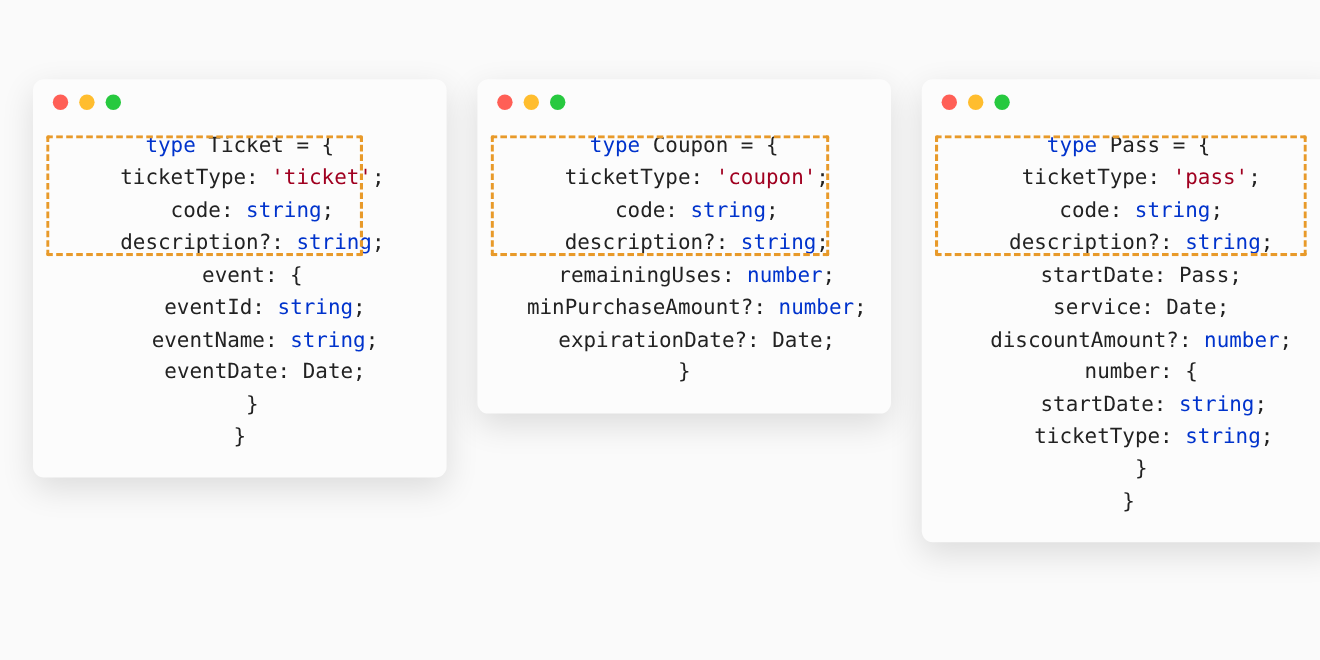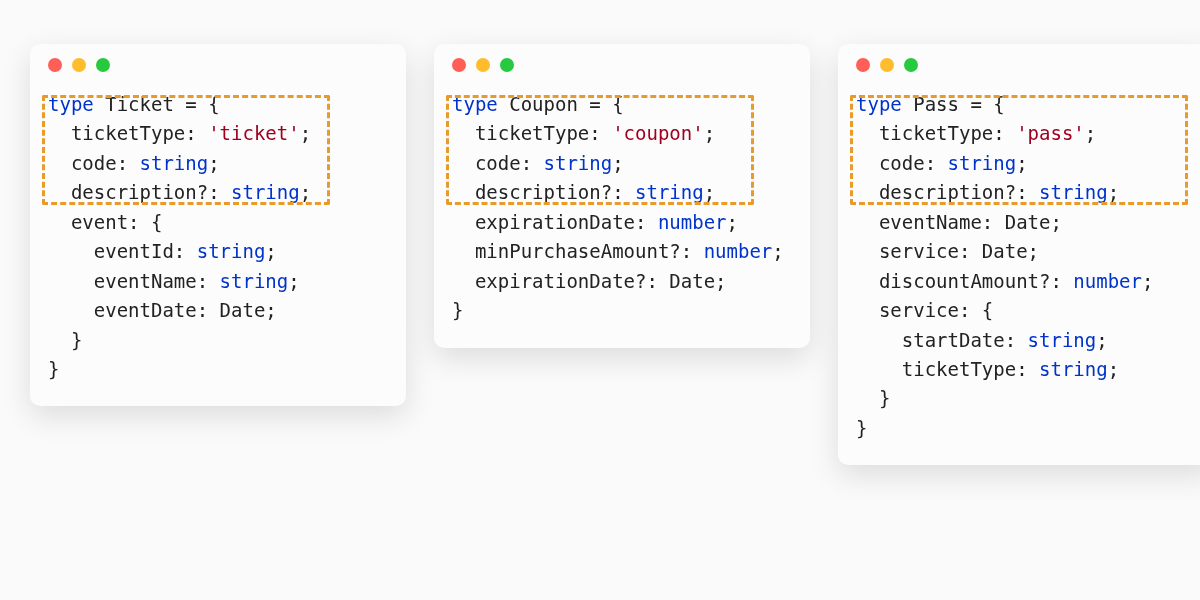--- a/index.html
+++ b/index.html
@@ -5,21 +5,21 @@
   :root{
     --kw:#0033cc;          
     --str:#a00020;         
     --txt:#222;
     --border:#e89a2a;      
     --card:#fcfcfc;
     --shadow:0 10px 30px rgba(0,0,0,.12);
   }
   html,body{margin:0;padding:0;width:1200px;height:600px;background:#fafafa;
             font-family:ui-monospace,Menlo,Consolas,monospace;color:var(--txt);}
-  .stage{display:flex;gap:28px;padding:44px 30px;align-items:flex-start;}
+  .stage{display:flex;gap:28px;padding:72px 30px;align-items:flex-start;text-align:center;}
   .win{position:relative;background:var(--card);border-radius:10px;box-shadow:var(--shadow);
        padding:14px 18px 22px 18px;min-width:340px;}
   .dots{display:flex;gap:10px;margin-bottom:18px;}
   .dot{width:14px;height:14px;border-radius:50%;}
   .dot.red{background:#ff5f56;}
   .dot.amber{background:#ffbd2e;}
   .dot.green{background:#27c93f;}
   pre{margin:0;font-size:19px;line-height:1.55;white-space:pre;}
   .kw{color:var(--kw);}
   .prim{color:var(--kw);}
@@ -53,41 +53,41 @@
     <div class="win">
       <div class="dots">
         <div class="dot red"></div>
         <div class="dot amber"></div>
         <div class="dot green"></div>
       </div>
       <pre><span class="kw">type</span><span> Coupon = {</span>
 <span>  ticketType: </span><span class="str">'coupon'</span><span>;</span>
 <span>  code: </span><span class="prim">string</span><span>;</span>
 <span>  description?: </span><span class="prim">string</span><span>;</span>
-<span>  expirationDate: </span><span class="prim">number</span><span>;</span>
+<span>  remainingUses: </span><span class="prim">number</span><span>;</span>
 <span>  minPurchaseAmount?: </span><span class="prim">number</span><span>;</span>
 <span>  expirationDate?: Date;</span>
 <span>}</span>
 </pre>
       <div class="dash" style="top: 51px; left: 12px; width: 302px; height: 104px;"></div>
     </div>
     <div class="win">
       <div class="dots">
         <div class="dot red"></div>
         <div class="dot amber"></div>
         <div class="dot green"></div>
       </div>
       <pre><span class="kw">type</span><span> Pass = {</span>
 <span>  ticketType: </span><span class="str">'pass'</span><span>;</span>
 <span>  code: </span><span class="prim">string</span><span>;</span>
 <span>  description?: </span><span class="prim">string</span><span>;</span>
-<span>  eventName: Date;</span>
+<span>  startDate: Pass;</span>
 <span>  service: Date;</span>
 <span>  discountAmount?: </span><span class="prim">number</span><span>;</span>
-<span>  service: {</span>
+<span>  number: {</span>
 <span>    startDate: </span><span class="prim">string</span><span>;</span>
 <span>    ticketType: </span><span class="prim">string</span><span>;</span>
 <span>  }</span>
 <span>}</span>
 </pre>
       <div class="dash" style="top: 51px; left: 12px; width: 332px; height: 104px;"></div>
     </div>
   </div>
 
 </body></html>

